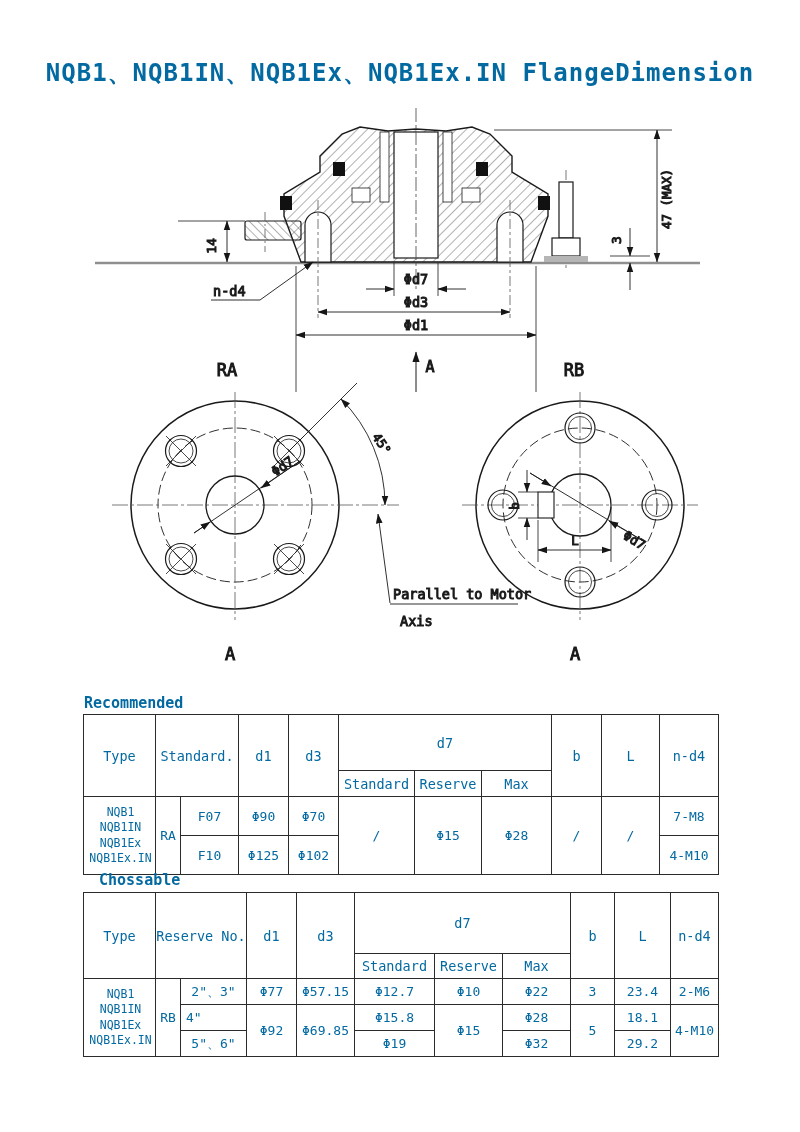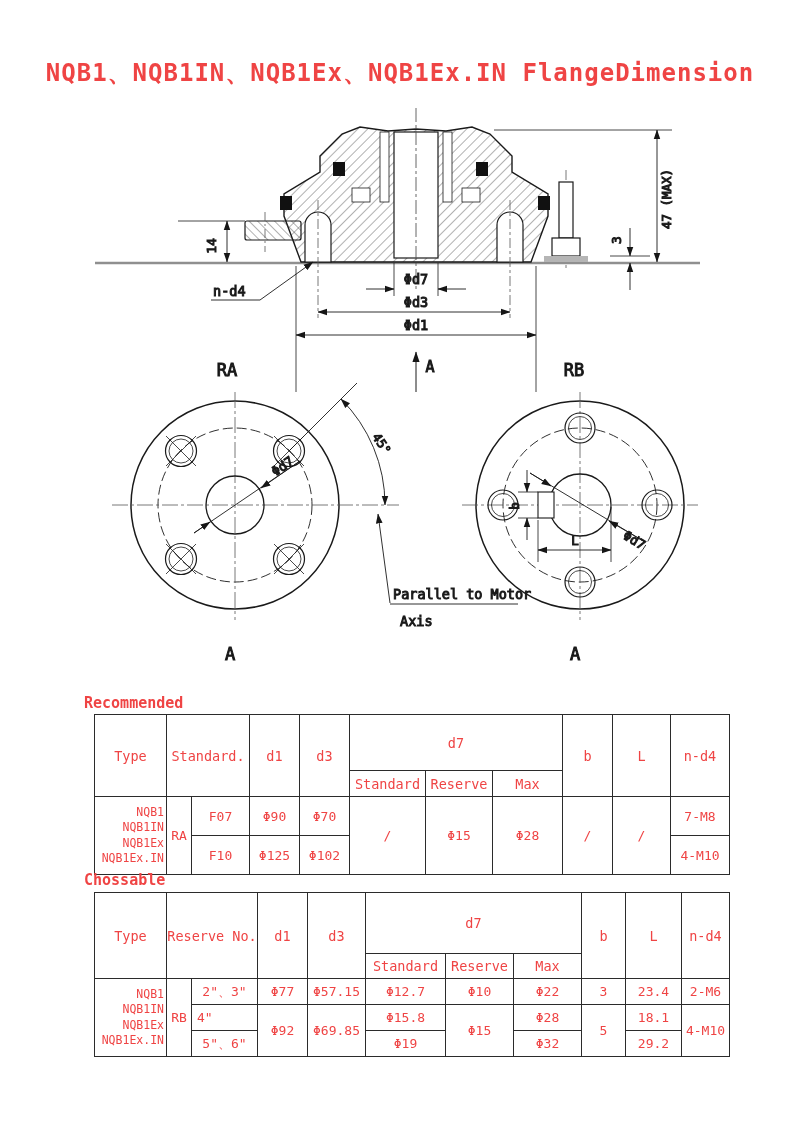--- a/index.html
+++ b/index.html
@@ -1,30 +1,30 @@
 <!DOCTYPE html>
 <html><head>
 <meta charset="utf-8">
 <style>
   html,body{margin:0;padding:0;background:#e8e8e8;}
   .page{position:relative;width:800px;height:1132px;background:#ffffff;margin:0 auto;
-        font-family:"DejaVu Sans Mono","Liberation Mono",monospace;color:#ef4444;overflow:hidden;}
+        font-family:"DejaVu Sans Mono","Liberation Mono",monospace;color:#0369a1;overflow:hidden;}
   .title{position:absolute;top:57px;left:0;width:800px;text-align:center;
          font-size:24px;font-weight:700;letter-spacing:1px;}
   .drawing{position:absolute;top:100px;left:0;}
   .tcap{position:absolute;left:84px;font-size:15px;font-weight:600;}
   .cap1{top:694px;text-align:center;}
-  .cap2{top:871px;}
-  table{border-collapse:collapse;table-layout:fixed;position:absolute;left:94px;background:#fff;}
+  .cap2{top:871px;margin-left:15px;}
+  table{border-collapse:collapse;table-layout:fixed;position:absolute;left:83px;background:#fff;}
   .t1{top:714px;}
   .t2{top:892px;}
   td{border:1.6px solid #2b2b2b;text-align:center;vertical-align:middle;
      font-size:13px;padding:0;overflow:hidden;}
   .hcell{font-size:13.5px;}
-  .type-cell{text-align:right;font-size:11.5px;line-height:1.34;padding:1px 2px 1px 4px;}
+  .type-cell{text-align:center;font-size:11.5px;line-height:1.34;padding:1px 2px 1px 4px;}
   .t1 tr.hr1 td{height:55px;}
   .t1 tr.hr2 td{height:25px;}
   .t1 tr.br td{height:38px;}
   .t2 tr.hr1 td{height:60px;}
   .t2 tr.hr2 td{height:24px;}
   .t2 tr.br td{height:25px;}
   svg text{fill:#141414;font-family:"DejaVu Sans Mono","Liberation Mono",monospace;}
 </style>
 </head>
 <body>

